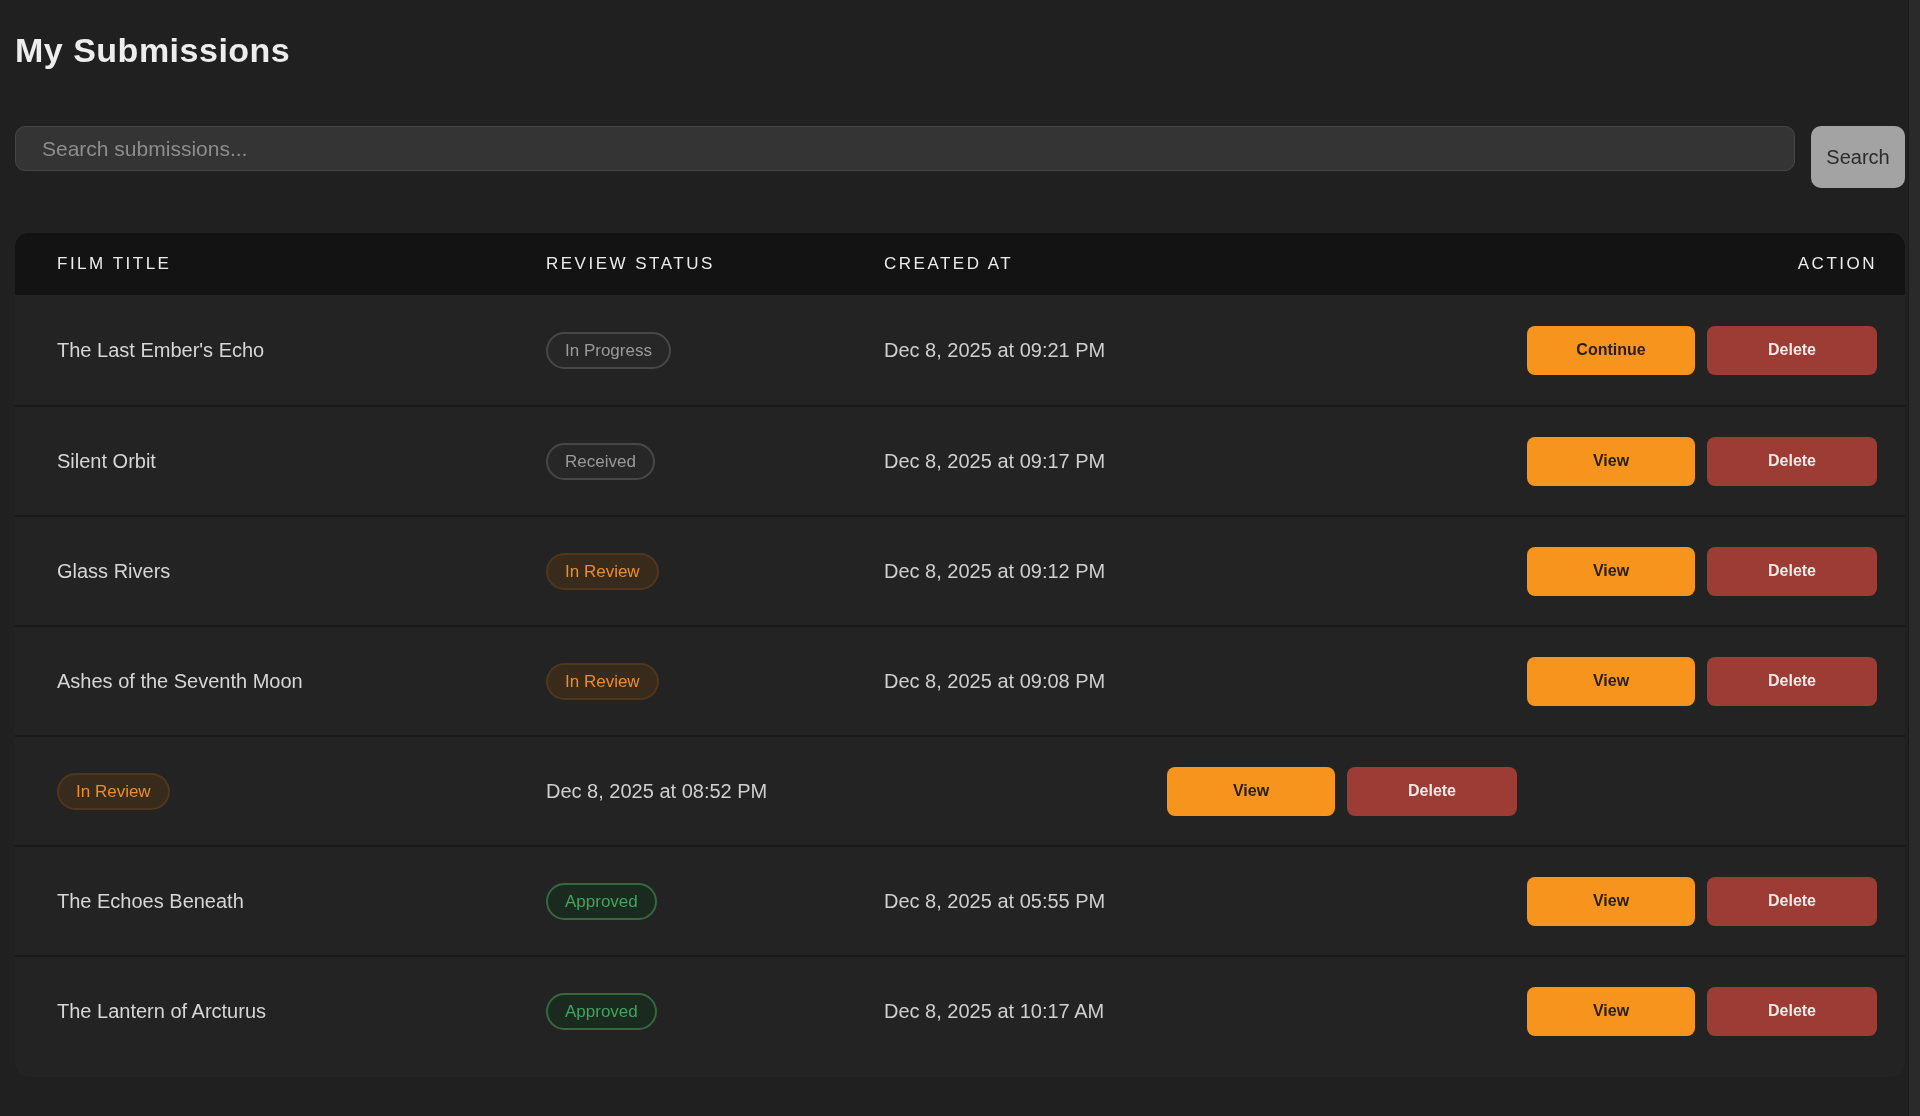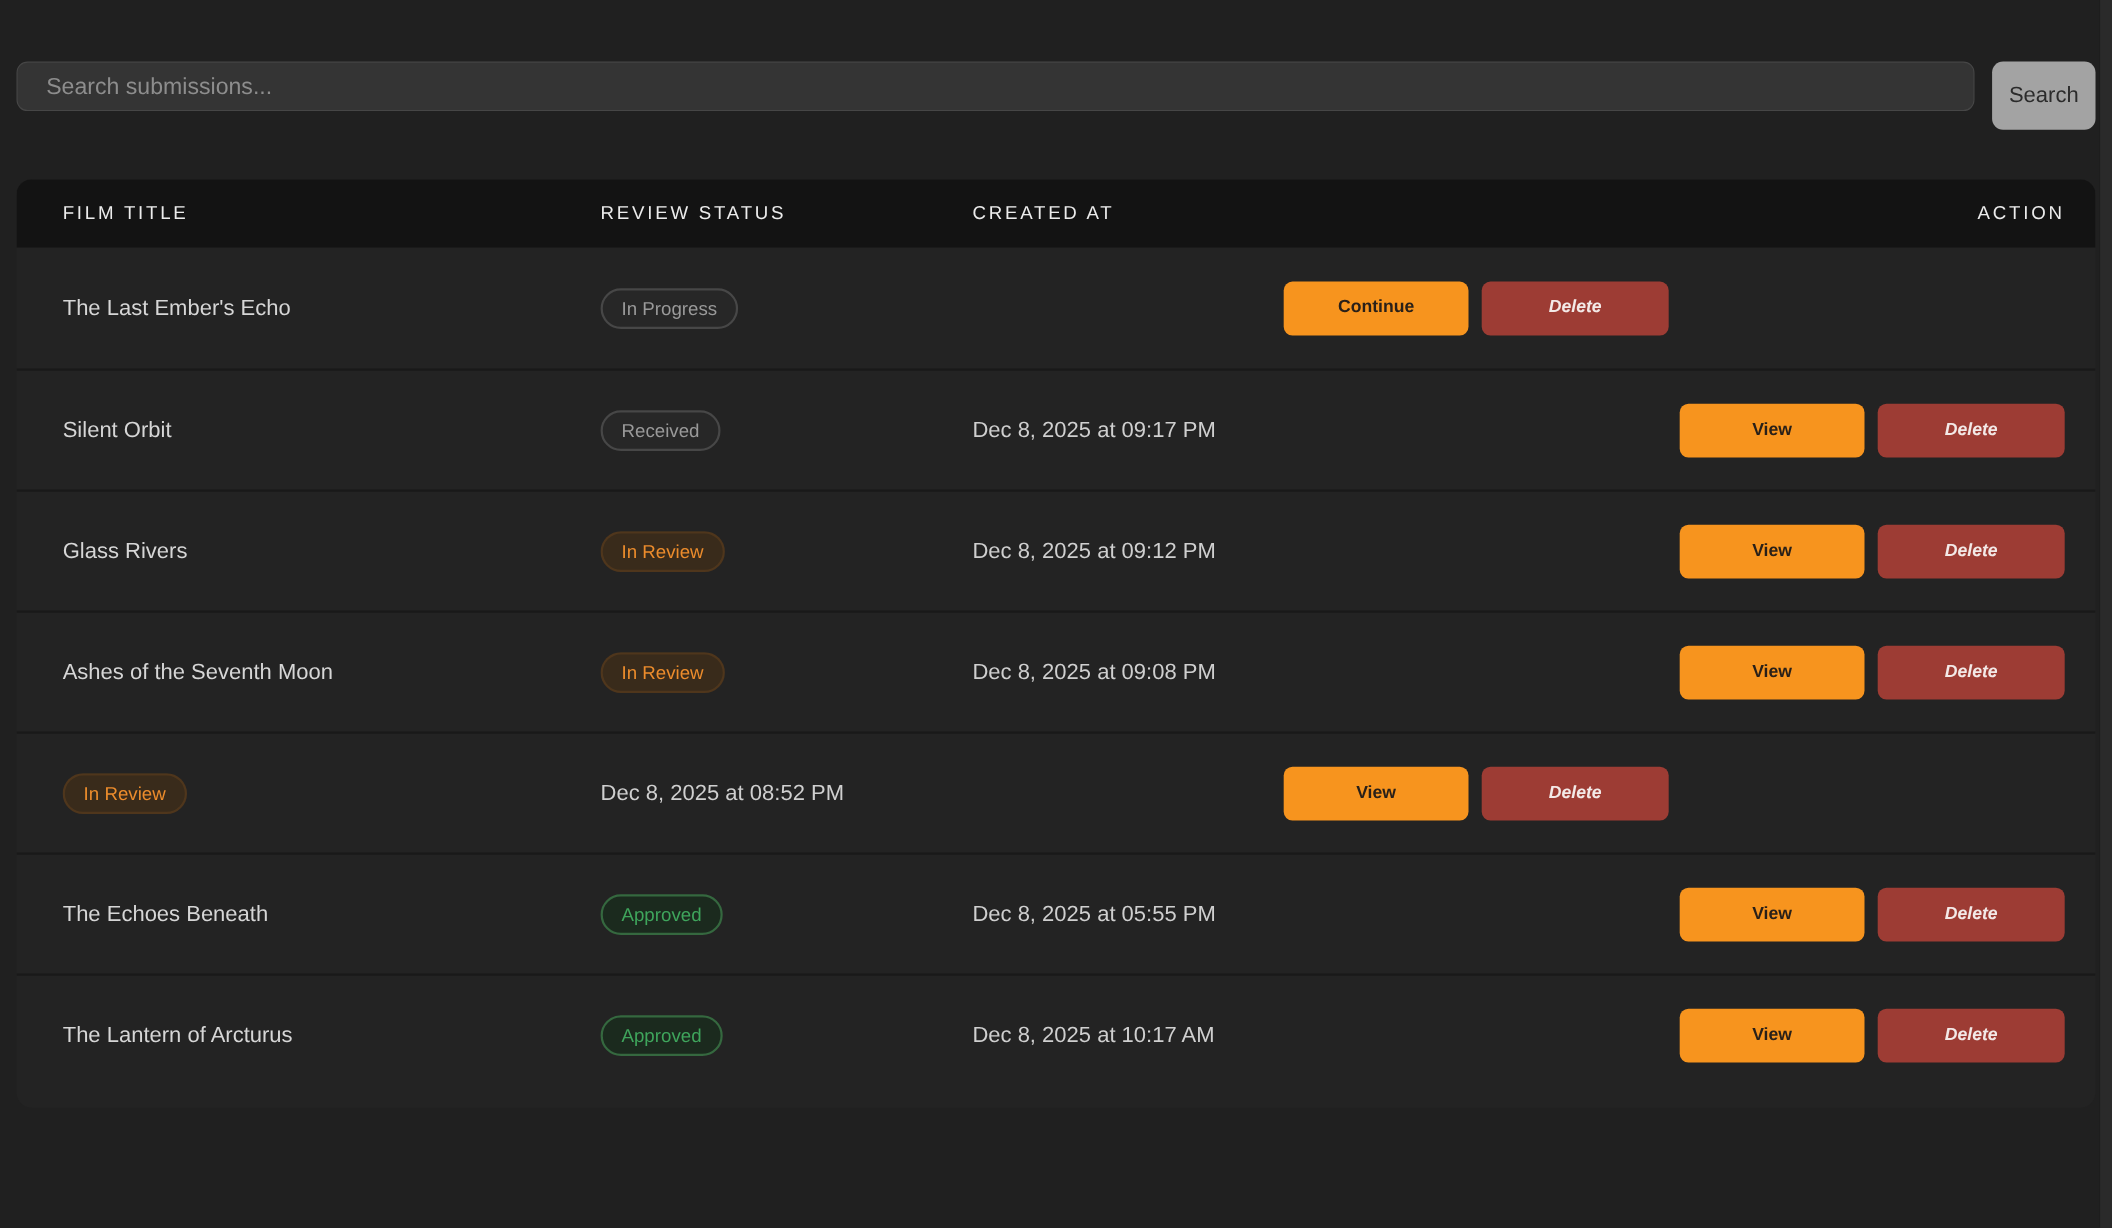--- a/index.html
+++ b/index.html
@@ -90,51 +90,53 @@
   .btn {
     height: 49px;
     border: none;
     border-radius: 8px;
     font-size: 16px;
     font-weight: bold;
     font-family: "Liberation Sans", sans-serif;
     cursor: pointer;
   }
   .btn-primary { width: 168px; background: #f7941e; color: #292019; }
-  .btn-danger  { width: 170px; background: #9d3c34; color: #f3e9e7; font-style: italic; }
+  .btn-danger  { width: 170px; background: #9d3c34; color: #f3e9e7; }
 
   .scrollbar {
     position: fixed;
     top: 0; right: 0;
     width: 12px; height: 100%;
     background: #2a2a2a;
     border-left: 1px solid #1a1a1a;
   }
 </style>
 </head>
 <body>
 
 <div class="page">
+  <h1 class="page-title">My Submissions</h1>
 
   <div class="search-row">
     <input class="search-input" type="text" placeholder="Search submissions..." style="">
     <button class="search-button">Search</button>
   </div>
 
   <div class="table">
     <div class="grid-row thead">
       <div>FILM TITLE</div>
       <div>REVIEW STATUS</div>
       <div>CREATED AT</div>
       <div class="th-action">ACTION</div>
     </div>
     <div class="tbody" id="rows">
   <div class="grid-row trow">
     <div class="cell-title">The Last Ember's Echo</div>
     <div><span class="badge badge-gray">In Progress</span></div>
+    <div class="cell-date">Dec 8, 2025 at 09:21 PM</div>
     <div class="actions">
       <button class="btn btn-primary">Continue</button>
       <button class="btn btn-danger">Delete</button>
     </div>
   </div>
 
   <div class="grid-row trow">
     <div class="cell-title">Silent Orbit</div>
     <div><span class="badge badge-gray">Received</span></div>
     <div class="cell-date">Dec 8, 2025 at 09:17 PM</div>

